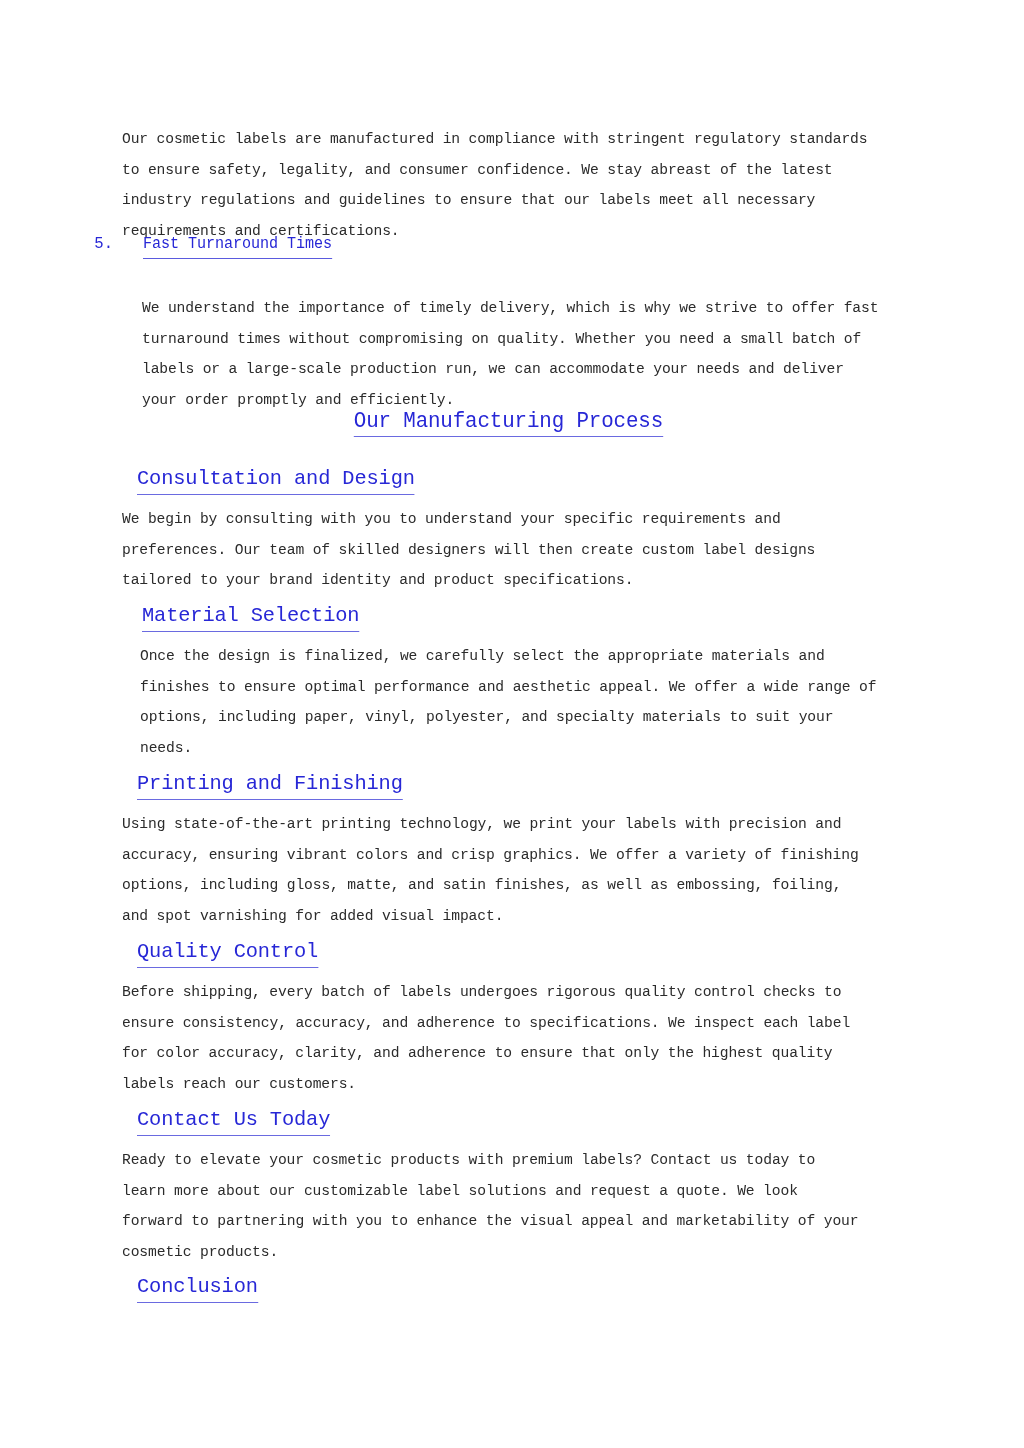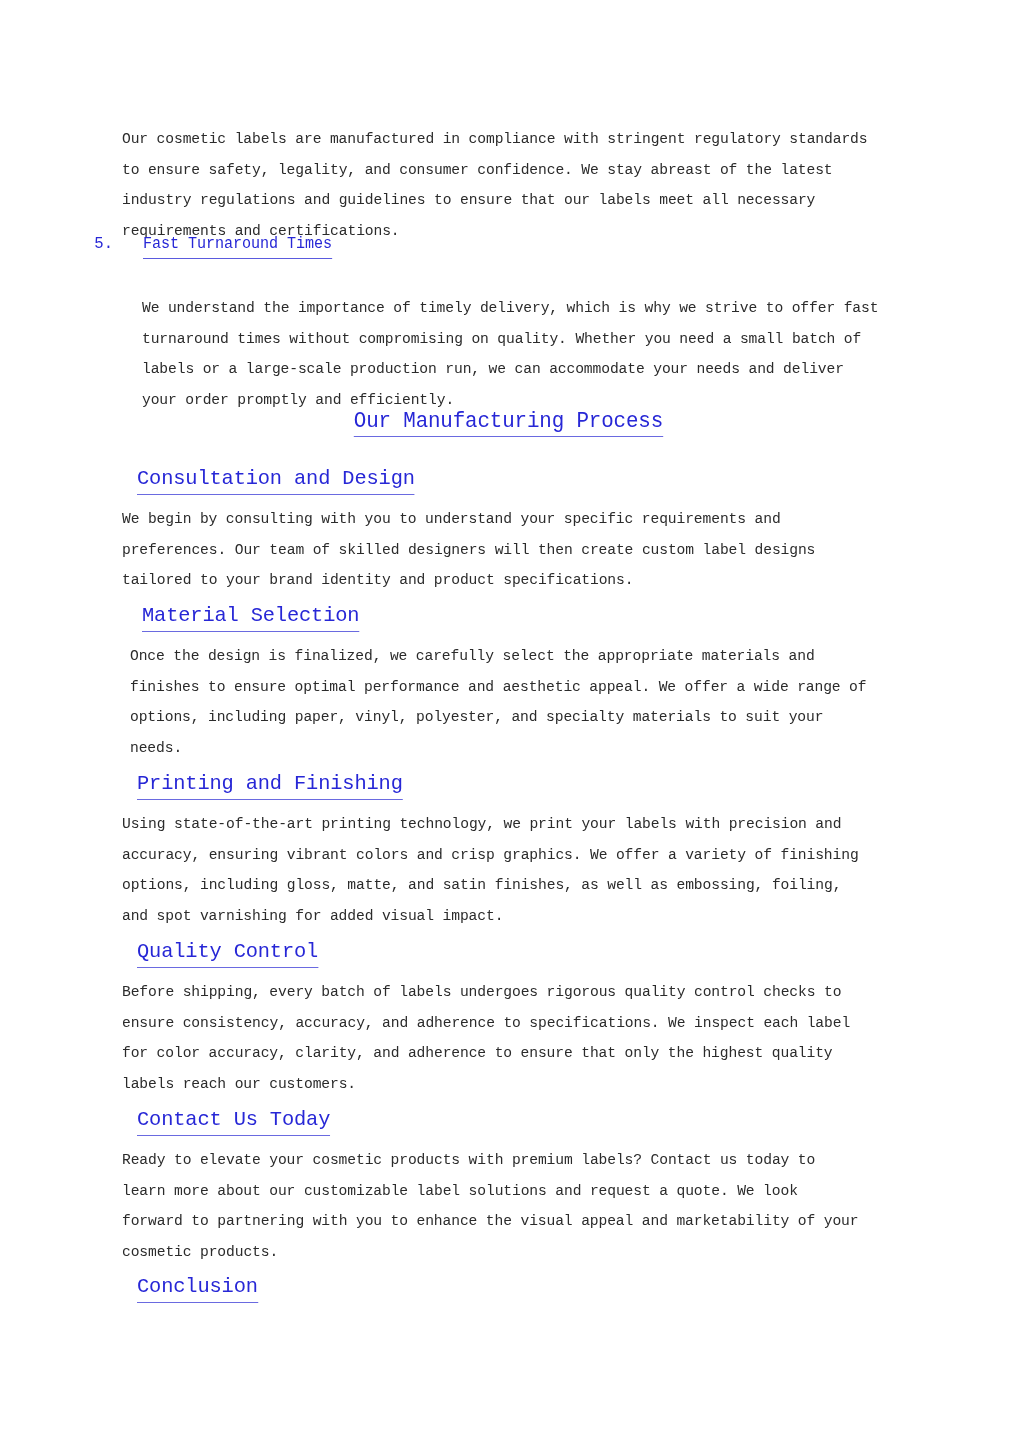--- a/index.html
+++ b/index.html
@@ -35,21 +35,21 @@
     word-spacing: -0.1px;
   }
   
   .blk-intro { position: absolute; top: 124px; left: 0; width: 782px; }
   .blk-list  { position: absolute; top: 231px; left: -39px; width: 800px; }
   .blk-list-body { position: absolute; top: 293px; left: 0; width: 772px; margin-left: 20px; }
   .blk-h1    { position: absolute; top: 393px; left: 0; width: 772px; }
   .blk-s1    { position: absolute; top: 451px; left: 0; width: 772px; }
   .blk-s1b   { position: absolute; top: 504px; left: 0; width: 772px; }
   .blk-s2    { position: absolute; top: 588px; left: 5px; width: 772px; }
-  .blk-s2b   { position: absolute; top: 641px; left: 8px; width: 772px; }
+  .blk-s2b   { position: absolute; top: 641px; left: 18px; width: 772px; }
   .blk-s3    { position: absolute; top: 756px; left: 0; width: 772px; }
   .blk-s3b   { position: absolute; top: 809px; left: 0; width: 772px; }
   .blk-s4    { position: absolute; top: 924px; left: 0; width: 772px; }
   .blk-s4b   { position: absolute; top: 977px; left: 0; width: 780px; }
   .blk-s5    { position: absolute; top: 1092px; left: 0; width: 772px; }
   .blk-s5b   { position: absolute; top: 1145px; left: 0; width: 772px; }
   .blk-s6    { position: absolute; top: 1259px; left: 0; width: 772px; }
 
   
   h1.doc-heading, h2.doc-subheading {

